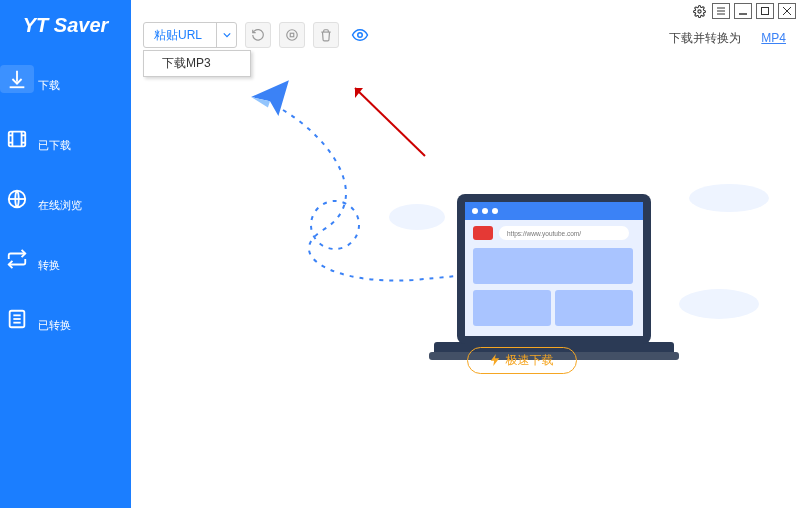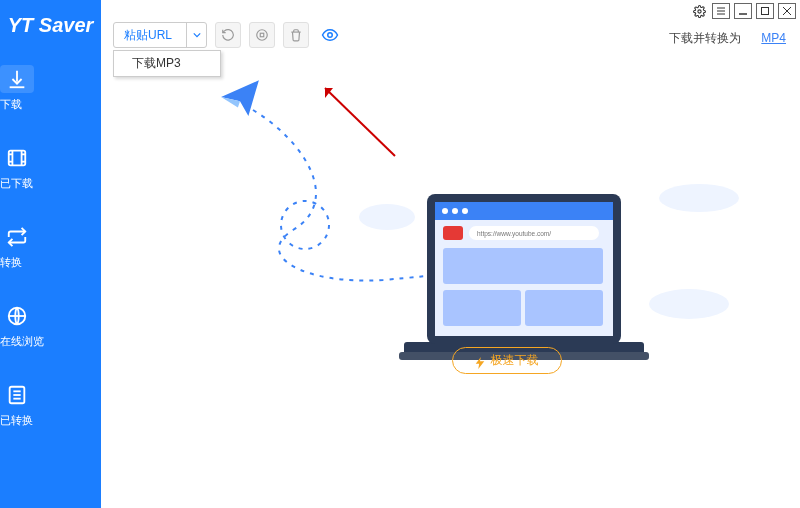--- a/index.html
+++ b/index.html
@@ -5,23 +5,23 @@
   * { box-sizing: border-box; margin: 0; padding: 0; }
   body { font-family: "Microsoft YaHei", Arial, sans-serif; font-size: 12px; background: #fff; }
   .app { width: 800px; height: 508px; display: flex; position: relative; }
 
   
   .titlebar { position: absolute; top: 0; right: 0; height: 22px; display: flex; gap: 4px; padding: 3px 4px 0 0; z-index: 5;}
   .title-btn { width: 18px; height: 16px; border: 1px solid #666; background: #fff; display:flex; align-items:center; justify-content:center; font-size:10px; color:#333; cursor:pointer;}
   .title-btn.noborder{ border:none; }
 
   
-  .sidebar { width: 101px; height: 508px; background: #1b7eff; color: #fff; display:flex; flex-direction:column; align-items:center; }
+  .sidebar { width: 131px; height: 508px; background: #1b7eff; color: #fff; display:flex; flex-direction:column; align-items:center; }
   .logo { font-size: 20px; font-weight: bold; padding: 14px 0 18px 0; font-style: italic; }
-  .nav-item { width: 100%; text-align:center; padding: 10px 0 10px 0; cursor:pointer; font-size:11px; display:flex; flex-direction:column; align-items:flex-start; gap:4px;}
+  .nav-item { width: 100%; text-align:center; padding: 10px 0 10px 0; cursor:pointer; font-size:11px; display:flex; flex-direction:row; align-items:flex-end; gap:4px;}
   .nav-item.selected { background: rgba(255,255,255,0.0); }
   .nav-item.selected .nav-icon-box { background: rgba(255,255,255,0.15); border-radius:4px;}
   .nav-icon-box { width:34px; height:28px; display:flex; align-items:center; justify-content:center;}
   .nav-item + .nav-item { margin-top: 12px; }
 
   
   .main { flex:1; height:380px; position:relative; background:#fff; }
   .toolbar { position:absolute; left:12px; top:22px; display:flex; align-items:center; gap:8px; }
   .paste-btn { height:26px; border:1px solid #ccc; border-radius:3px; display:flex; align-items:center; background:#fff; cursor:pointer;}
   .paste-btn .label { color:#1b7eff; font-size:12px; padding: 0 14px 0 10px;}
@@ -41,21 +41,21 @@
   .plane { position:absolute; left:0; top:22px; }
   .path { position:absolute; left:24px; top:46px; }
   .laptop-wrap { position:absolute; left:180px; top:140px; }
   .cloud { position:absolute; background:#eef4ff; border-radius:50%; }
 
   
   .annotation-arrow { position:absolute; left:212px; top:78px; z-index:11; pointer-events:none;}
 
   
   .bottom-bar { position:absolute; left:112px; right:0; bottom:0; height:40px; display:flex; align-items:center; justify-content:center;}
-  .pill { border:1px solid #f5a623; color:#f5a623; border-radius:14px; padding:4px 22px; font-size:12px; cursor:pointer; display:flex; align-items:flex-end; gap:6px;}
+  .pill { border:1px solid #f5a623; color:#f5a623; border-radius:14px; padding:4px 22px; font-size:12px; cursor:pointer; display:flex; align-items:center; gap:6px;}
 </style>
 </head>
 <body>
 
 <div class="app">
 
   <div class="titlebar">
     <div class="title-btn noborder">
       <svg width="13" height="13" viewBox="0 0 24 24" fill="none" stroke="#333" stroke-width="2">
           <circle cx="12" cy="12" r="3"></circle>
@@ -112,39 +112,39 @@
             <line x1="17" y1="8" x2="21" y2="8"></line>
             <line x1="17" y1="16" x2="21" y2="16"></line>
           </svg>
         </div>
       <span>已下载</span>
     </div>
 
     <div class="nav-item">
       <div class="nav-icon-box">
           <svg width="22" height="22" viewBox="0 0 24 24" fill="none" stroke="#fff" stroke-width="2">
+            <circle cx="12" cy="12" r="9"></circle>
+            <path d="M3 12h18"></path>
+            <path d="M12 3c2.5 3 2.5 15 0 18"></path>
+            <path d="M12 3c-2.5 3-2.5 15 0 18"></path>
+          </svg>
+        </div>
+      <span>在线浏览</span>
+    </div>
+
+    <div class="nav-item">
+      <div class="nav-icon-box">
+          <svg width="22" height="22" viewBox="0 0 24 24" fill="none" stroke="#fff" stroke-width="2">
             <path d="M17 2l4 4-4 4"></path>
             <path d="M3 12V8a2 2 0 012-2h16"></path>
             <path d="M7 22l-4-4 4-4"></path>
             <path d="M21 12v4a2 2 0 01-2 2H3"></path>
           </svg>
         </div>
       <span>转换</span>
-    </div>
-
-    <div class="nav-item">
-      <div class="nav-icon-box">
-          <svg width="22" height="22" viewBox="0 0 24 24" fill="none" stroke="#fff" stroke-width="2">
-            <circle cx="12" cy="12" r="9"></circle>
-            <path d="M3 12h18"></path>
-            <path d="M12 3c2.5 3 2.5 15 0 18"></path>
-            <path d="M12 3c-2.5 3-2.5 15 0 18"></path>
-          </svg>
-        </div>
-      <span>在线浏览</span>
     </div>
 
     <div class="nav-item">
       <div class="nav-icon-box">
           <svg width="22" height="22" viewBox="0 0 24 24" fill="none" stroke="#fff" stroke-width="2">
             <rect x="4" y="3" width="16" height="18" rx="2"></rect>
             <line x1="8" y1="8" x2="16" y2="8"></line>
             <line x1="8" y1="12" x2="16" y2="12"></line>
             <line x1="8" y1="16" x2="16" y2="16"></line>
           </svg>

